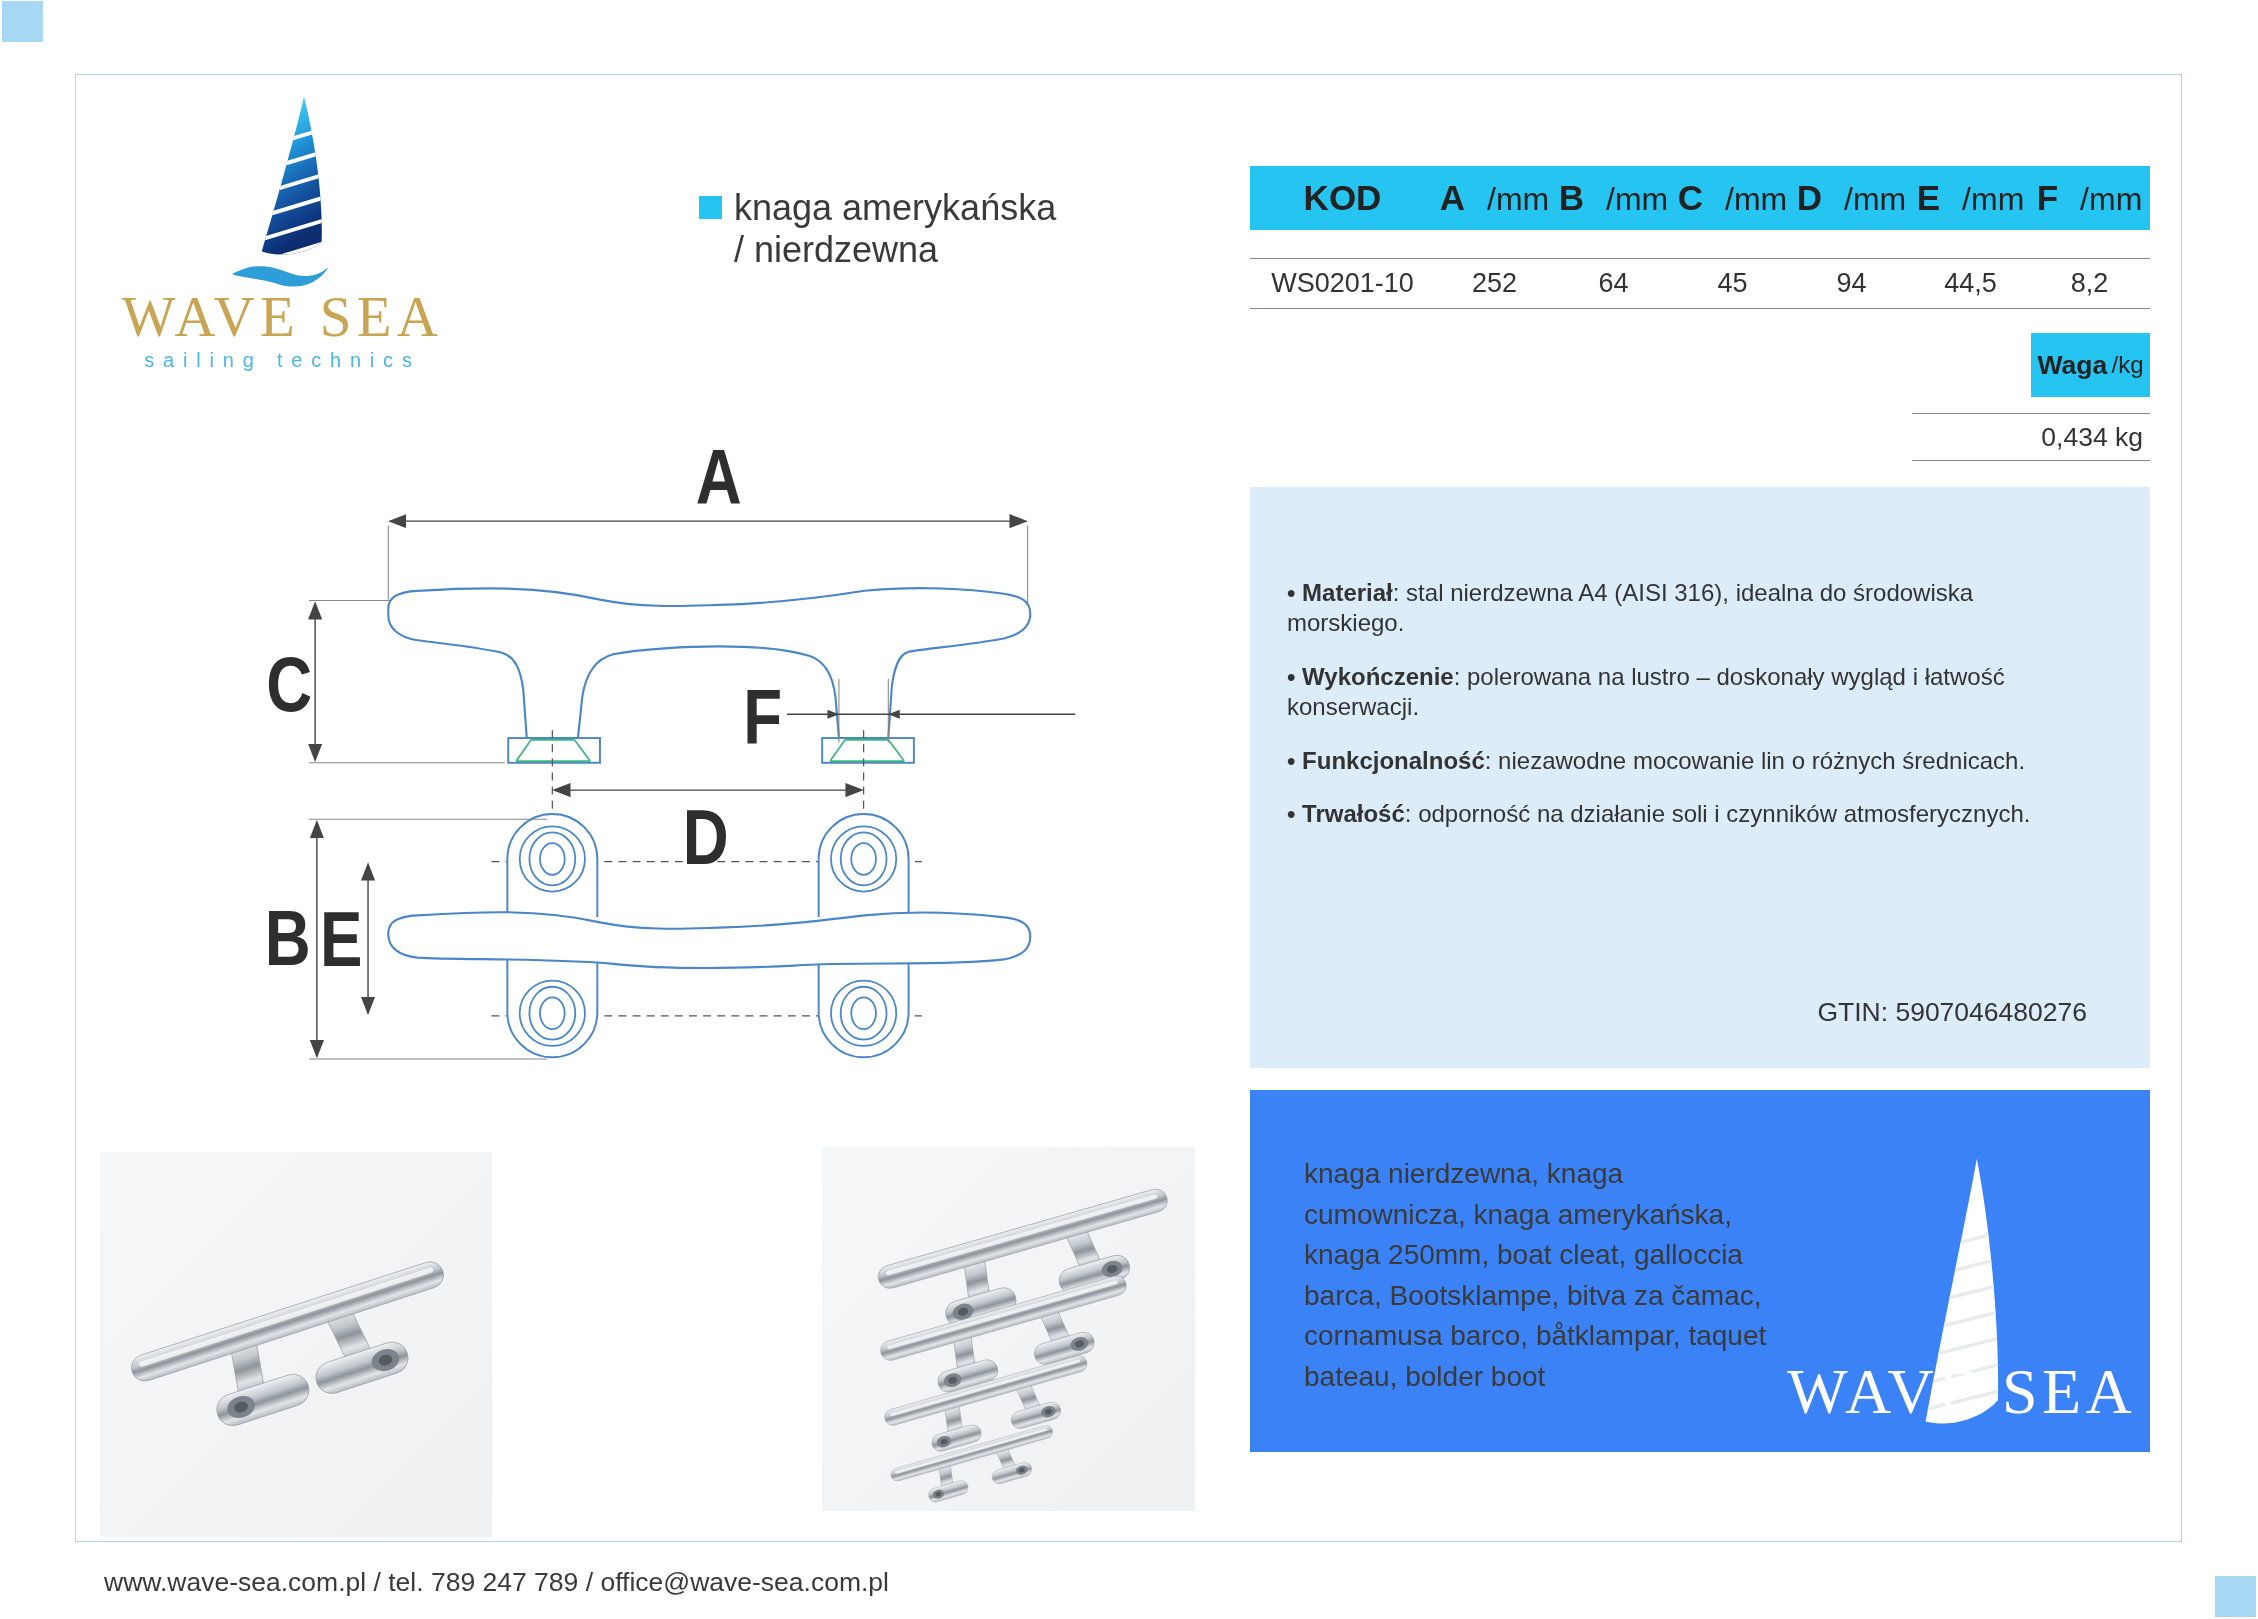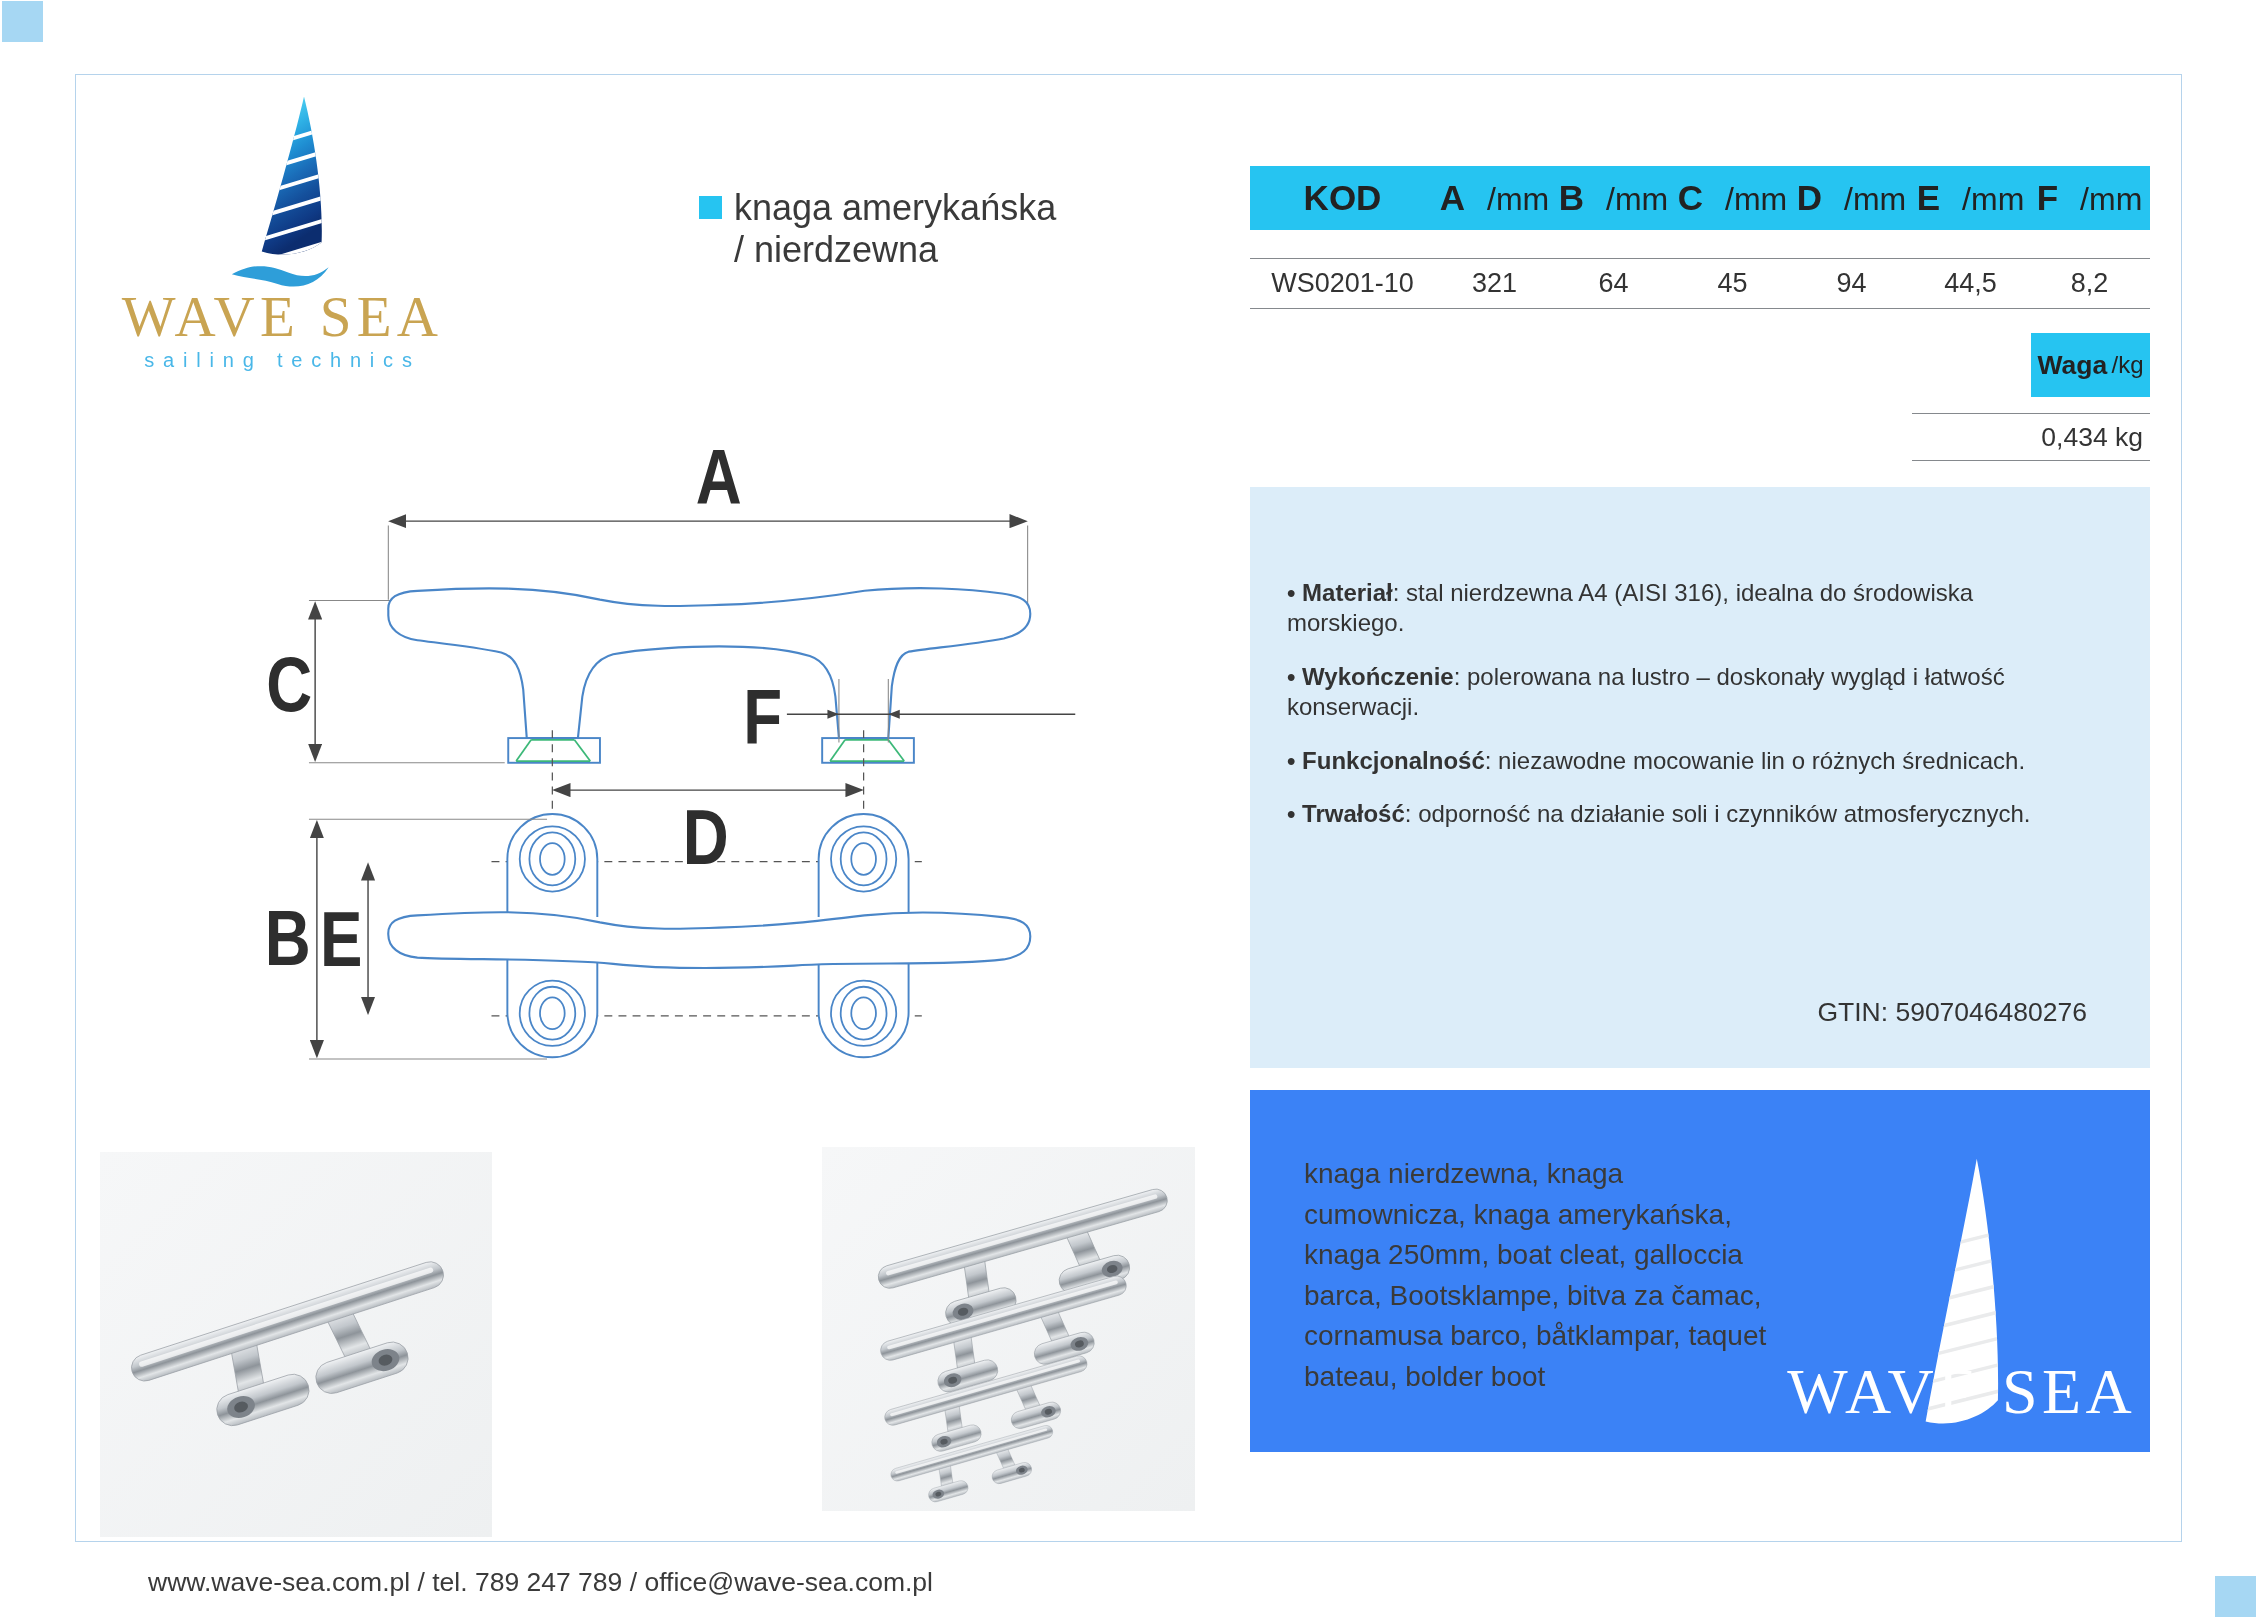--- a/index.html
+++ b/index.html
@@ -48,21 +48,21 @@
   .photo{background:linear-gradient(135deg,#f6f7f8 0%,#eef0f1 100%);}
   #photo1{left:100px;top:1152px;width:392px;height:385px;}
   #photo2{left:822px;top:1147px;width:373px;height:364px;}
   
   #keyword-box{left:1250px;top:1090px;width:900px;height:362px;background:#3b82f6;}
   #keywords{position:absolute;left:54px;top:64px;width:483px;font-size:28px;line-height:1.45;color:#3a3a3a;}
   #wm-sail{position:absolute;left:663px;top:67px;}
   #wm-text{position:absolute;right:14px;bottom:23px;font-family:"Liberation Serif",serif;
       font-size:64px;letter-spacing:4.4px;color:#ffffff;}
   
-  #footer{left:104px;top:1567px;font-size:26.5px;color:#3a3a3a;margin-left:44px;}
+  #footer{left:104px;top:1567px;font-size:26.5px;color:#3a3a3a;}
 </style>
 </head>
 <body>
 
 <div id="page">
 
   <div class="abs corner" style="left:1.8px;top:0.9px;"></div>
   <div class="abs corner" style="left:2215px;top:1576px;"></div>
   <div class="abs" id="frame"></div>
 
@@ -126,21 +126,21 @@
         <span class="b">E</span>
         <span class="u">/mm</span>
       </div>
     <div class="hcell w-dim">
         <span class="b">F</span>
         <span class="u">/mm</span>
       </div>
   </div>
   <div class="abs" id="spec-row">
     <div class="rcell w-kod">WS0201-10</div>
-    <div class="rcell w-dim">321</div>
+    <div class="rcell w-dim">252</div>
     <div class="rcell w-dim">64</div>
     <div class="rcell w-dim">45</div>
     <div class="rcell w-dim">94</div>
     <div class="rcell w-dim">44,5</div>
     <div class="rcell w-dim">8,2</div>
   </div>
 
   <div class="abs" id="weight-badge">
     <span class="b">Waga</span>
     <span class="u">/kg</span>

